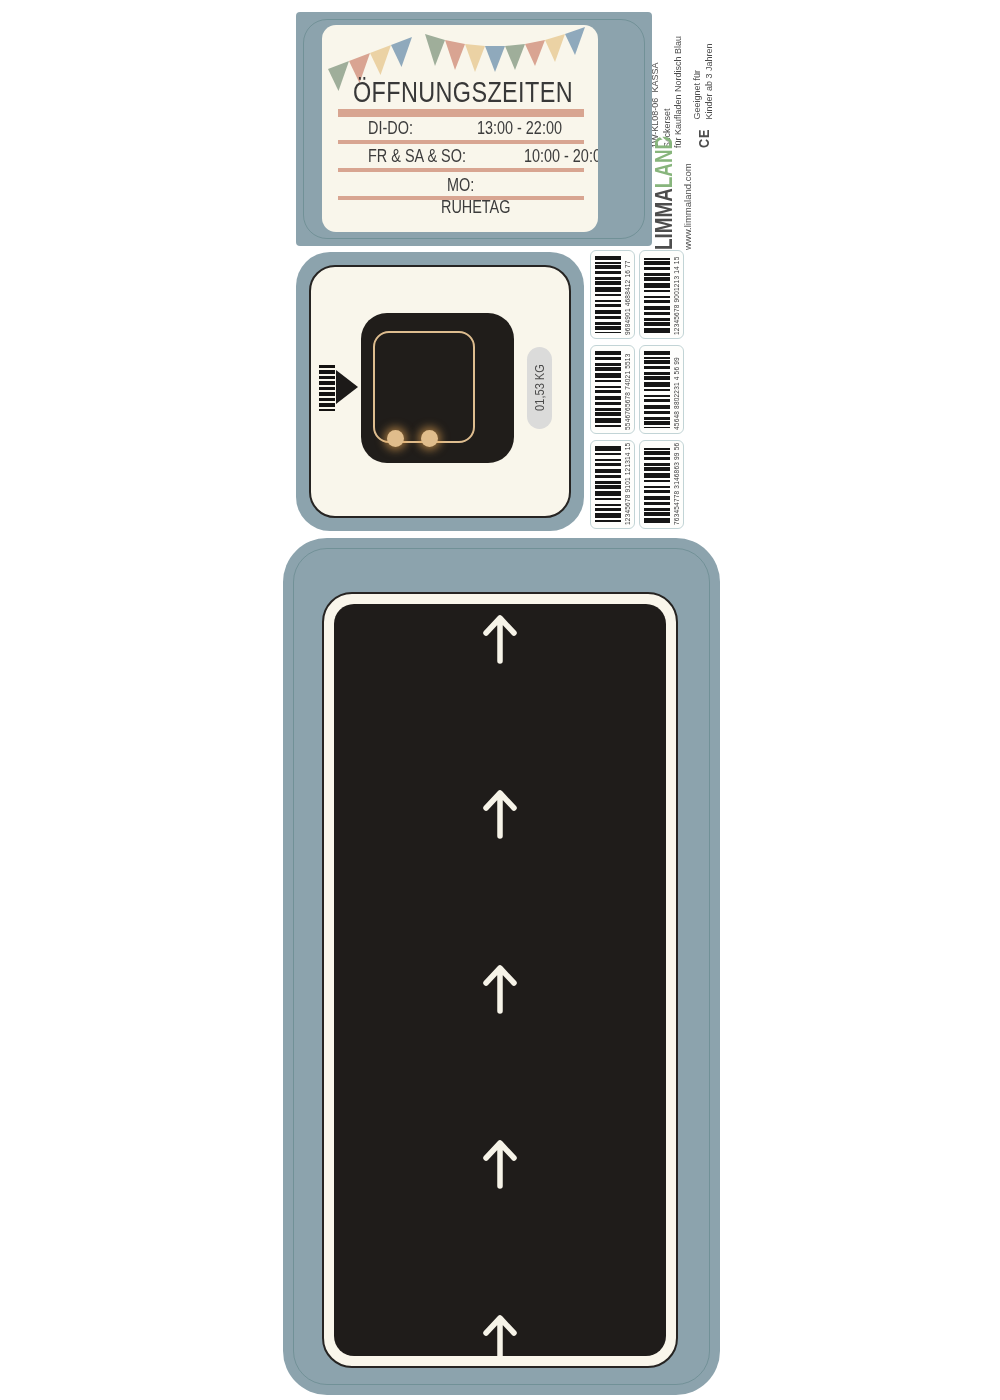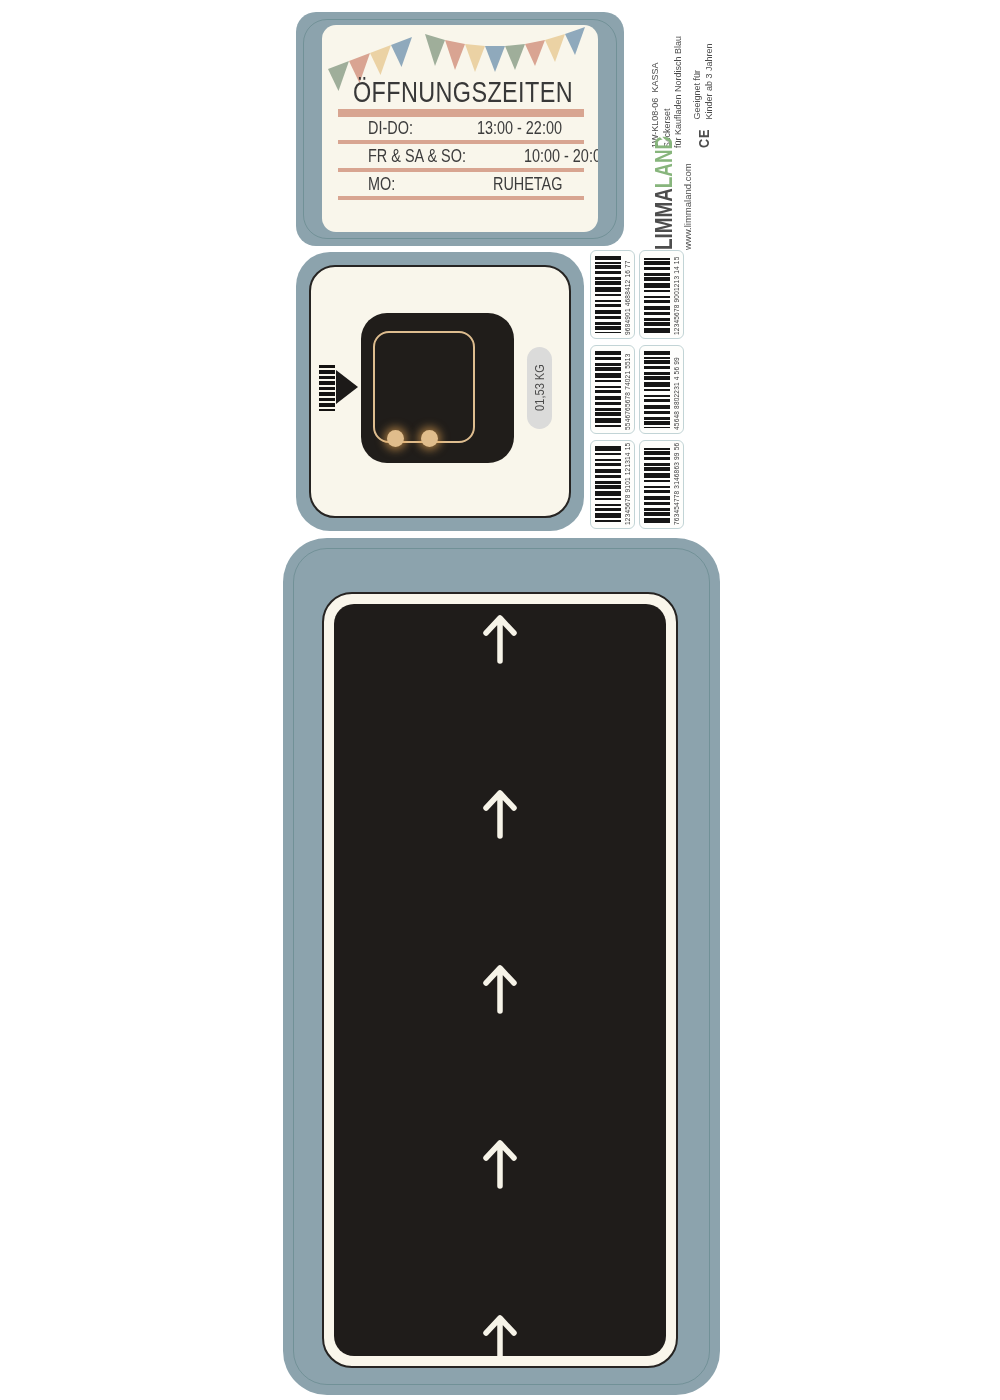--- a/index.html
+++ b/index.html
@@ -8,21 +8,21 @@
     font-family:"Liberation Sans", sans-serif;overflow:hidden;
   }
   .abs{position:absolute;}
 
   
   .card{position:absolute;background:#8CA3AD;}
   .hairline{position:absolute;border:1px solid rgba(70,115,115,.38);pointer-events:none;}
   .cream{position:absolute;background:#F9F6EB;}
 
   
-  #hours-card{left:296px;top:12px;width:328px;height:234px;border-radius:20px;}
+  #hours-card{left:296px;top:12px;width:328px;height:234px;border-radius:4px;padding-left:28px;}
   #hours-card .hairline{inset:7px;border-radius:24px;}
   #hours-panel{left:26px;top:13px;width:276px;height:207px;border-radius:14px;overflow:hidden;}
   #bunting{position:absolute;left:0;top:0;}
   .sign-title{position:absolute;left:0;top:50px;width:100%;text-align:center;
     font-size:30px;color:#383838;font-weight:500;letter-spacing:.5px;white-space:nowrap;}
   .sign-title span{display:inline-block;transform:scaleX(.78);transform-origin:center;}
   .title-bar{position:absolute;left:16px;top:84px;width:246px;height:8px;background:#D8A591;}
   .hrow{position:absolute;left:16px;width:246px;height:20px;
     padding:0 22px 0 30px;box-sizing:border-box;
     display:flex;justify-content:space-between;align-items:center;
@@ -120,21 +120,21 @@
       <span class="val">13:00 - 22:00</span>
     </div>
     <div class="hline" style="top:115px;"></div>
 
     <div class="hrow" style="top:121px;align-items:center;">
       <span class="lbl">FR &amp; SA &amp; SO:</span>
       <span class="val">10:00 - 20:00</span>
     </div>
     <div class="hline" style="top:143px;"></div>
 
-    <div class="hrow" style="top:149px;">
+    <div class="hrow" style="top:149px;flex-direction:column;">
       <span class="lbl">MO:</span>
       <span class="val">RUHETAG</span>
     </div>
     <div class="hline" style="top:171px;"></div>
   </div>
 </div>
 
 <div class="card" id="scale-card">
   <div class="cream" id="scale-panel">
     <div id="scan-bars"></div>

